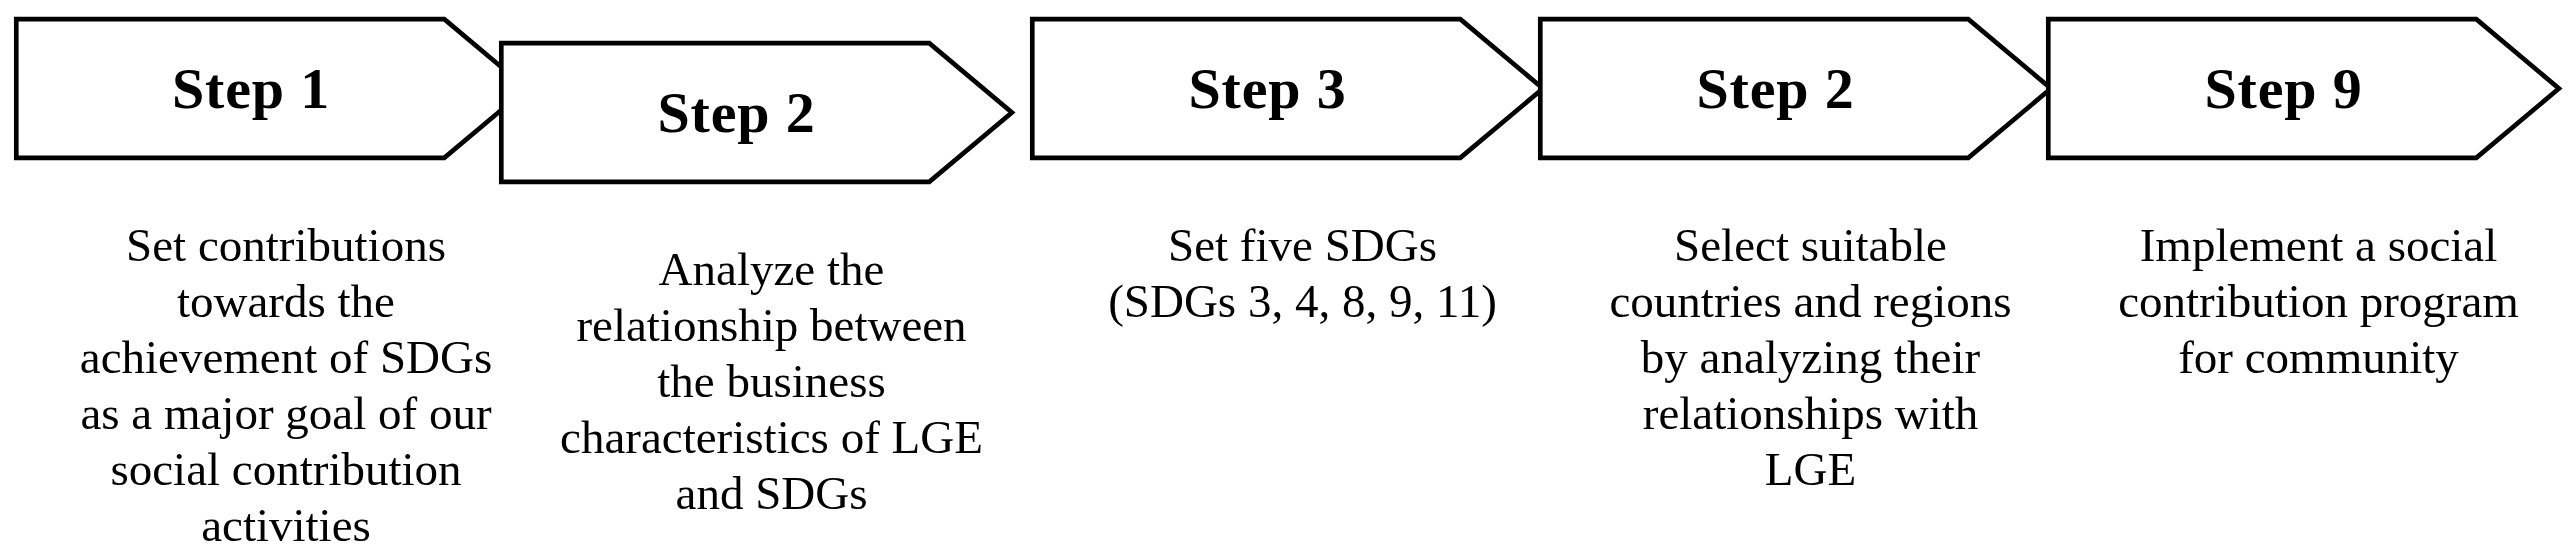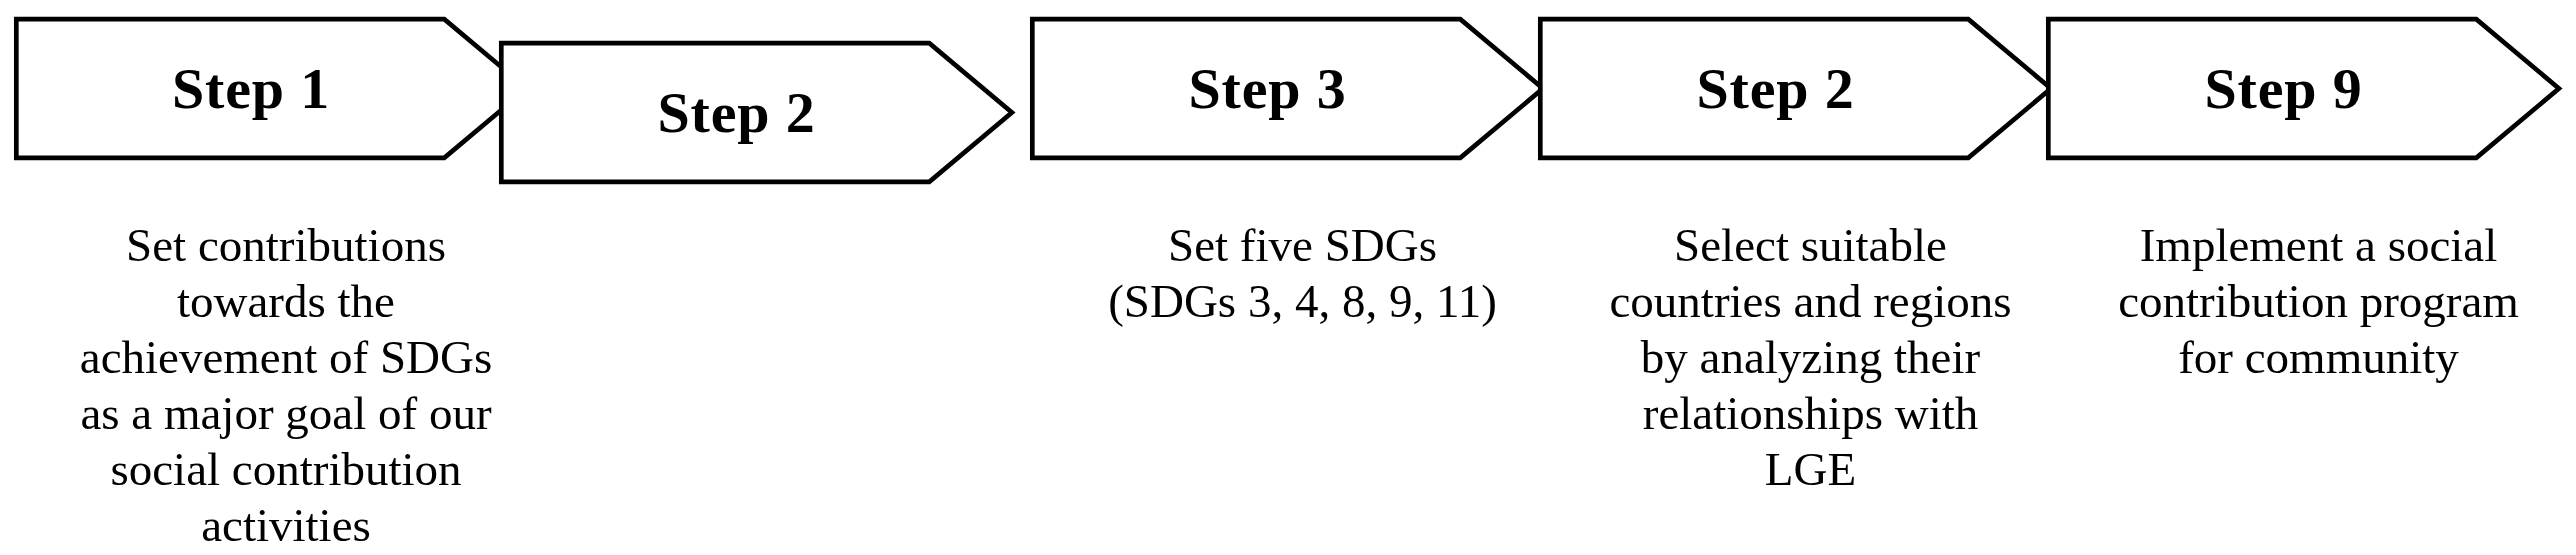--- a/index.html
+++ b/index.html
@@ -83,20 +83,25 @@
 as a major goal of our
 social contribution
 activities</div>
   </div>
 
   <div class="step">
     <svg class="chev" viewBox="0 0 662 186" aria-hidden="true">
       <polygon points="3,4 552,4 658,93 552,182 3,182"></polygon>
     </svg>
     <div class="label">Step 2</div>
+    <div class="desc">Analyze the
+relationship between
+the business
+characteristics of LGE
+and SDGs</div>
   </div>
 
   <div class="step">
     <svg class="chev" viewBox="0 0 662 186" aria-hidden="true">
       <polygon points="3,4 552,4 658,93 552,182 3,182"></polygon>
     </svg>
     <div class="label">Step 3</div>
     <div class="desc">Set five SDGs
 (SDGs 3, 4, 8, 9, 11)</div>
   </div>

